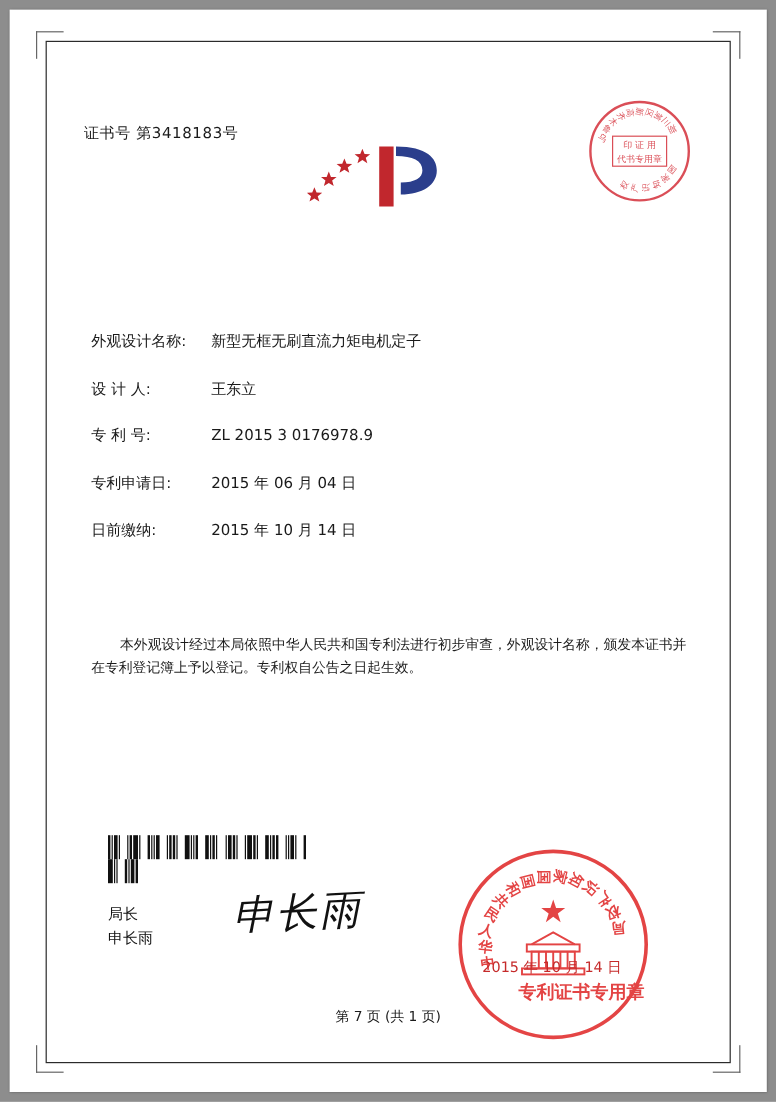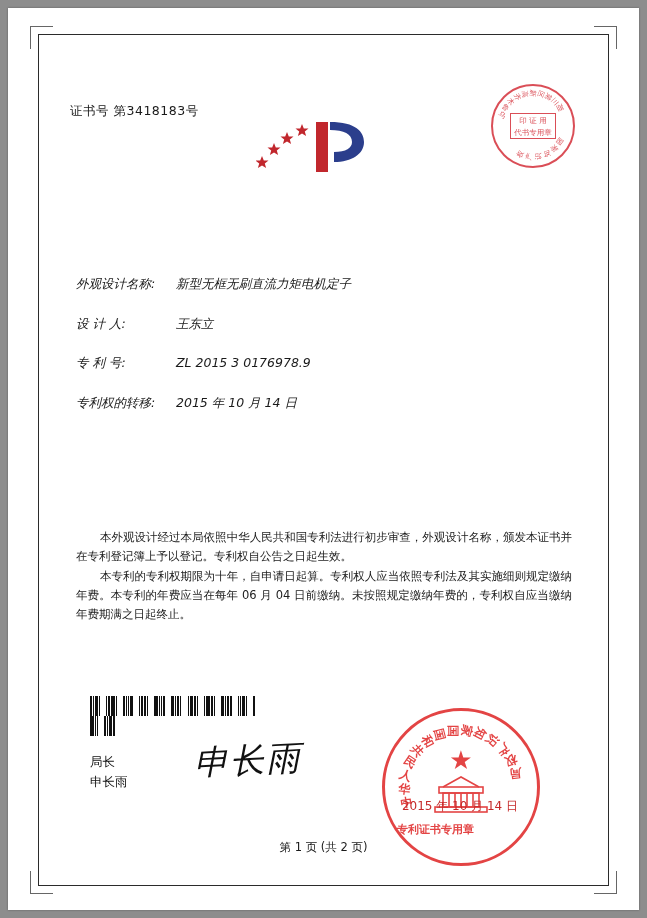--- a/index.html
+++ b/index.html
@@ -113,21 +113,20 @@
     font-family: "DejaVu Sans", "Liberation Sans", sans-serif;
   }
 
   .fields {
     position: absolute;
     left: 68px;
     top: 268px;
     width: 500px;
     font-size: 12.5px;
     color: #1a1a1a;
-    font-style: italic;
   }
   .field-row {
     margin-bottom: 22.5px;
     white-space: nowrap;
   }
   .field-label {
     display: inline-block;
     min-width: 96px;
   }
   .field-value {
@@ -215,22 +214,22 @@
     top: 36px;
     transform: translateX(-50%);
     font-size: 26px;
     line-height: 26px;
   }
   .seal .seal-bottom {
     position: absolute;
     left: 12px;
     right: 0;
     bottom: 26px;
-    text-align: left;
-    font-size: 11px;
+    text-align: right;
+    font-size: 15px;
     font-weight: bold;
   }
   .seal-date {
     position: absolute;
     left: 378px;
     top: 790px;
     width: 148px;
     text-align: center;
     font-size: 12px;
     color: #c52a2a;
@@ -306,28 +305,31 @@
     </div>
     <div class="field-row">
       <span class="field-label">设 计 人:</span>
       <span class="field-value">王东立</span>
     </div>
     <div class="field-row">
       <span class="field-label">专 利 号:</span>
       <span class="field-value">ZL 2015 3 0176978.9</span>
     </div>
     <div class="field-row">
-      <span class="field-label">专利权的转移:</span>
+      <span class="field-label">专利申请日:</span>
+      <span class="field-value">2015 年 06 月 04 日</span>
+    </div>
+    <div class="field-row">
+      <span class="field-label">日前缴纳:</span>
       <span class="field-value">2015 年 10 月 14 日</span>
     </div>
   </div>
 
   <div class="body-text">
     <p>本外观设计经过本局依照中华人民共和国专利法进行初步审查，外观设计名称，颁发本证书并在专利登记簿上予以登记。专利权自公告之日起生效。</p>
-    <p>本专利的专利权期限为十年，自申请日起算。专利权人应当依照专利法及其实施细则规定缴纳年费。本专利的年费应当在每年 06 月 04 日前缴纳。未按照规定缴纳年费的，专利权自应当缴纳年费期满之日起终止。</p>
   </div>
 
   <div class="barcode">
     <i style="width:2px"></i><i style="width:1px"></i><i style="width:3px"></i><i style="width:1px"></i>
     <i style="width:1px"></i><i style="width:2px"></i><i style="width:4px"></i><i style="width:1px"></i>
     <i style="width:2px"></i><i style="width:1px"></i><i style="width:1px"></i><i style="width:3px"></i>
     <i style="width:1px"></i><i style="width:2px"></i><i style="width:2px"></i><i style="width:1px"></i>
     <i style="width:4px"></i><i style="width:1px"></i><i style="width:1px"></i><i style="width:2px"></i>
     <i style="width:3px"></i><i style="width:1px"></i><i style="width:2px"></i><i style="width:1px"></i>
     <i style="width:1px"></i><i style="width:3px"></i><i style="width:2px"></i><i style="width:1px"></i>
@@ -372,15 +374,15 @@
         <line x1="36" y1="22" x2="36" y2="36"></line>
         <line x1="42" y1="22" x2="42" y2="36"></line>
         <rect x="4" y="36" width="52" height="5"></rect>
         <path d="M12 16 L30 6 L48 16"></path>
       </g>
     </svg>
     <div class="seal-bottom">专利证书专用章</div>
   </div>
   <div class="seal-date">2015 年 10 月 14 日</div>
 
-  <div class="footer">第 1 页 (共 2 页)</div>
+  <div class="footer">第 7 页 (共 1 页)</div>
 
 </div>
 
 </body></html>

